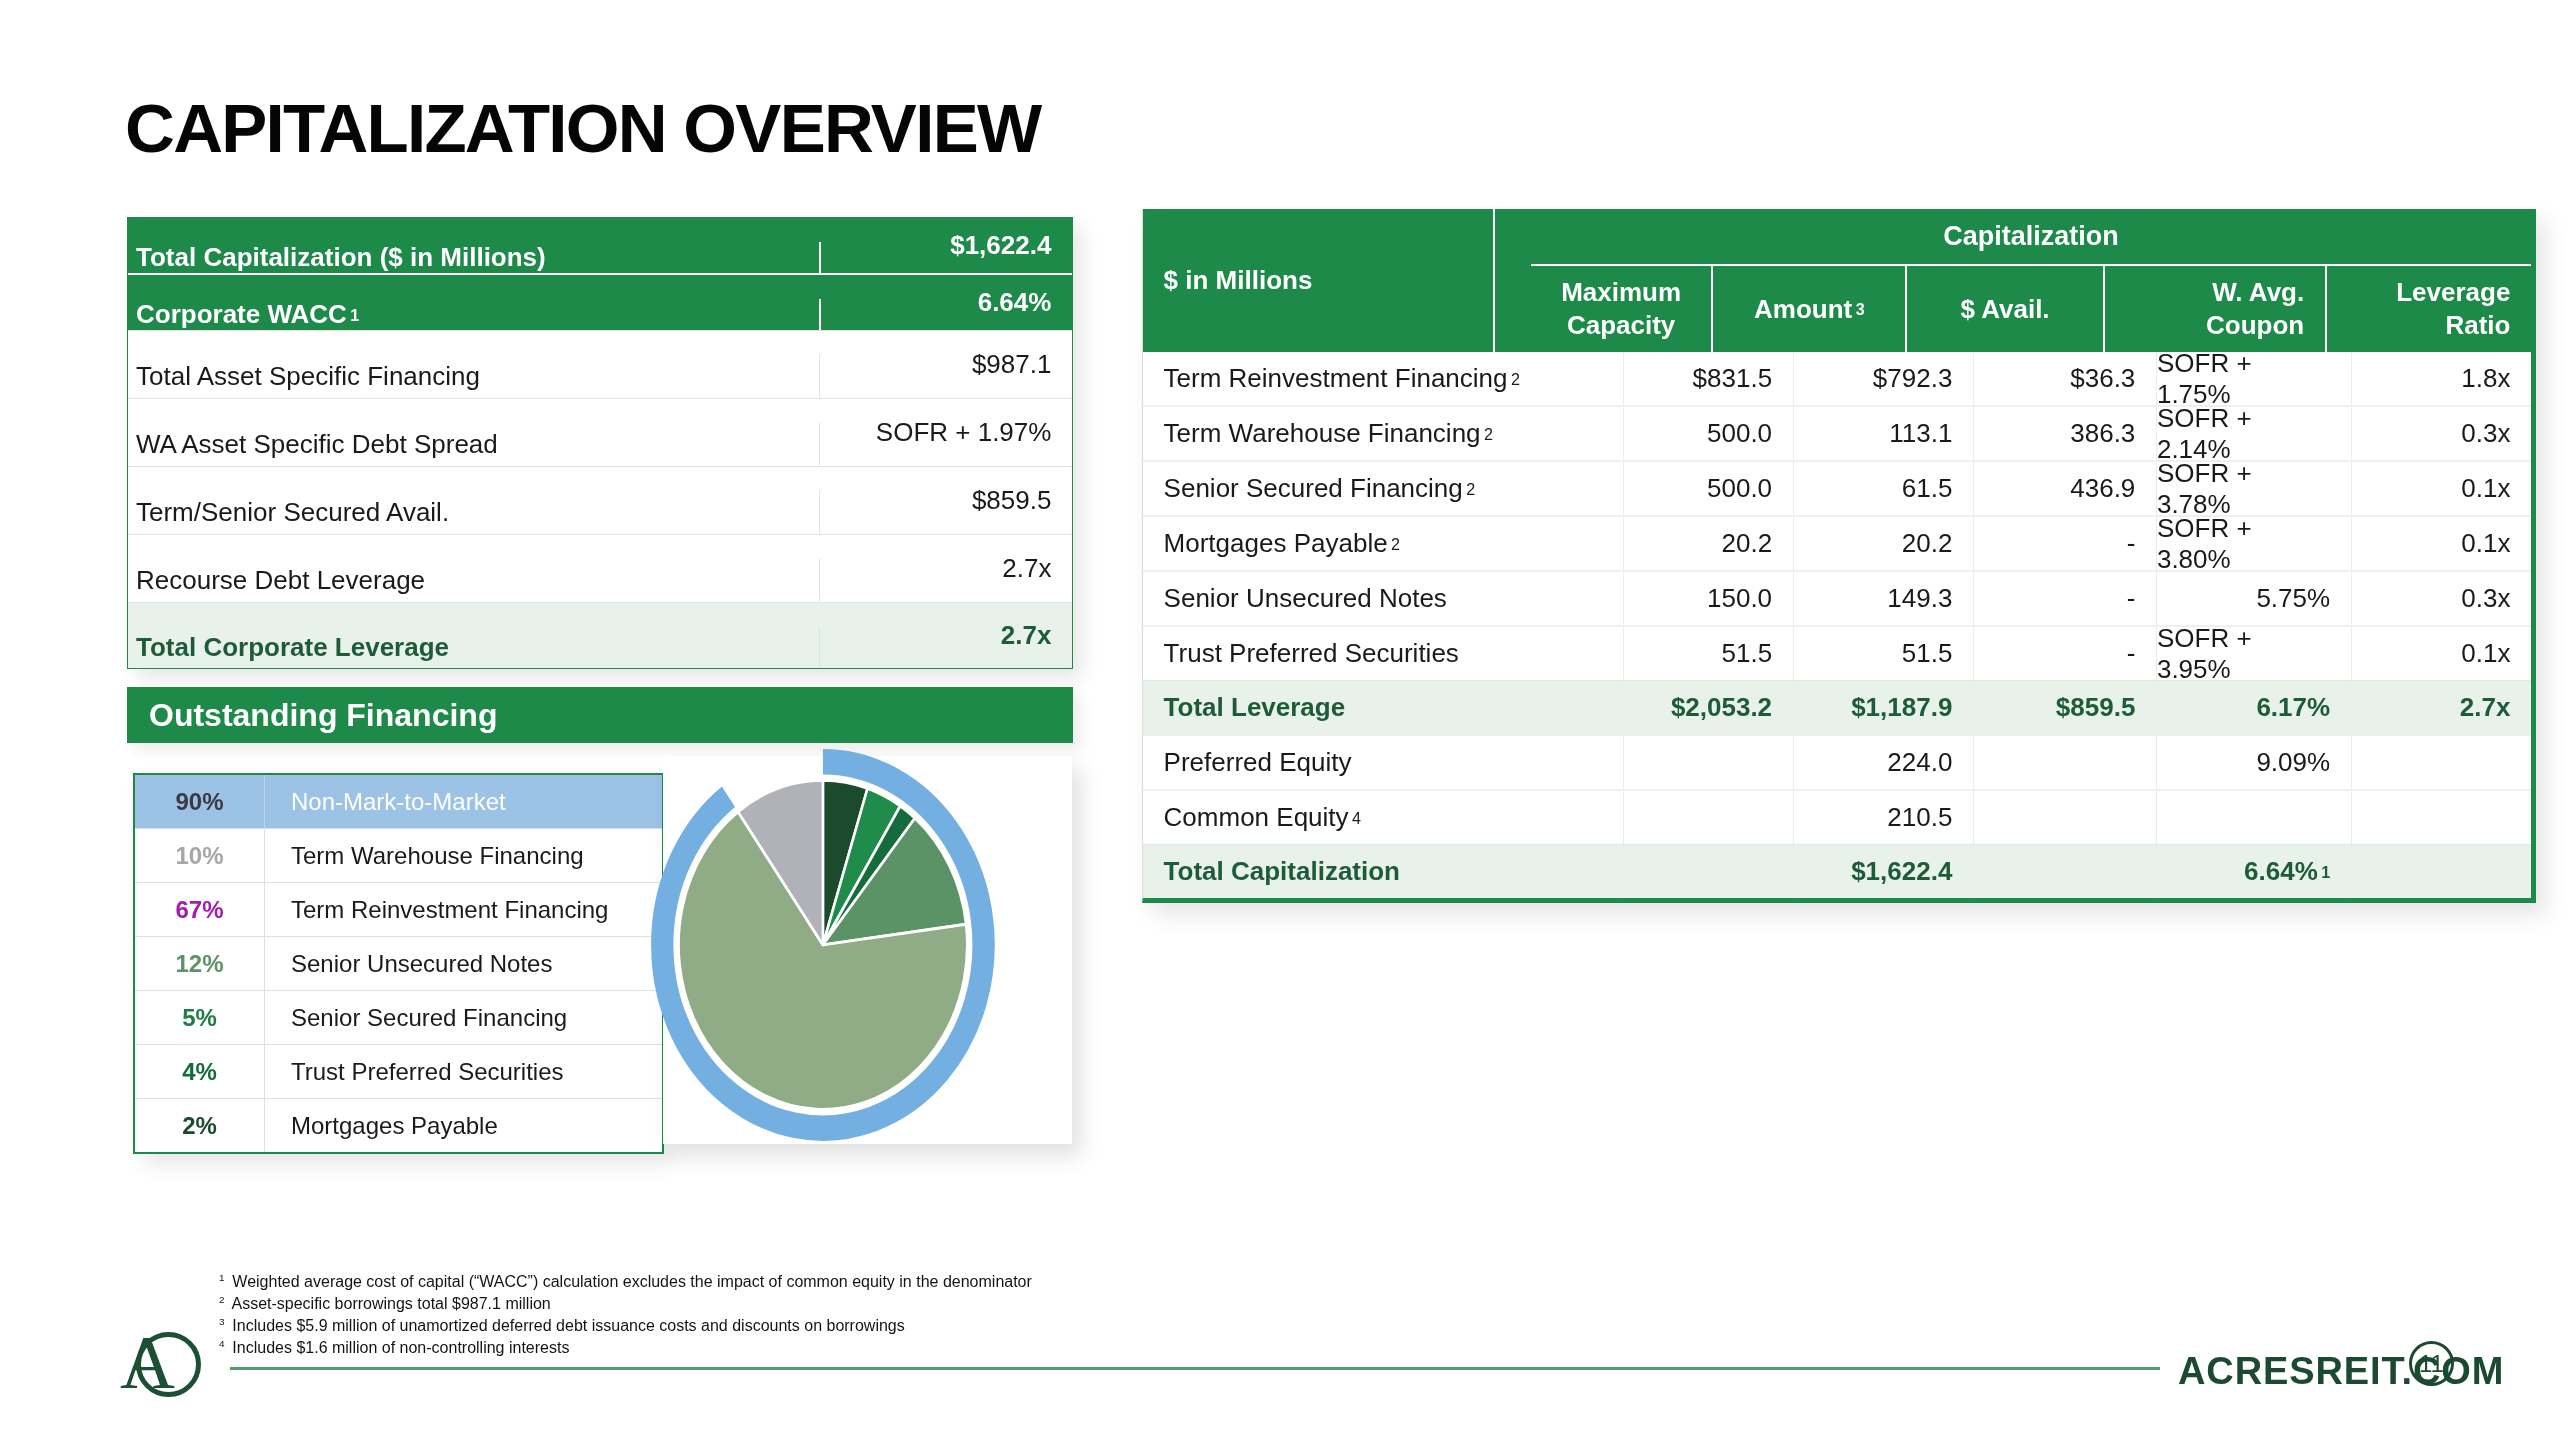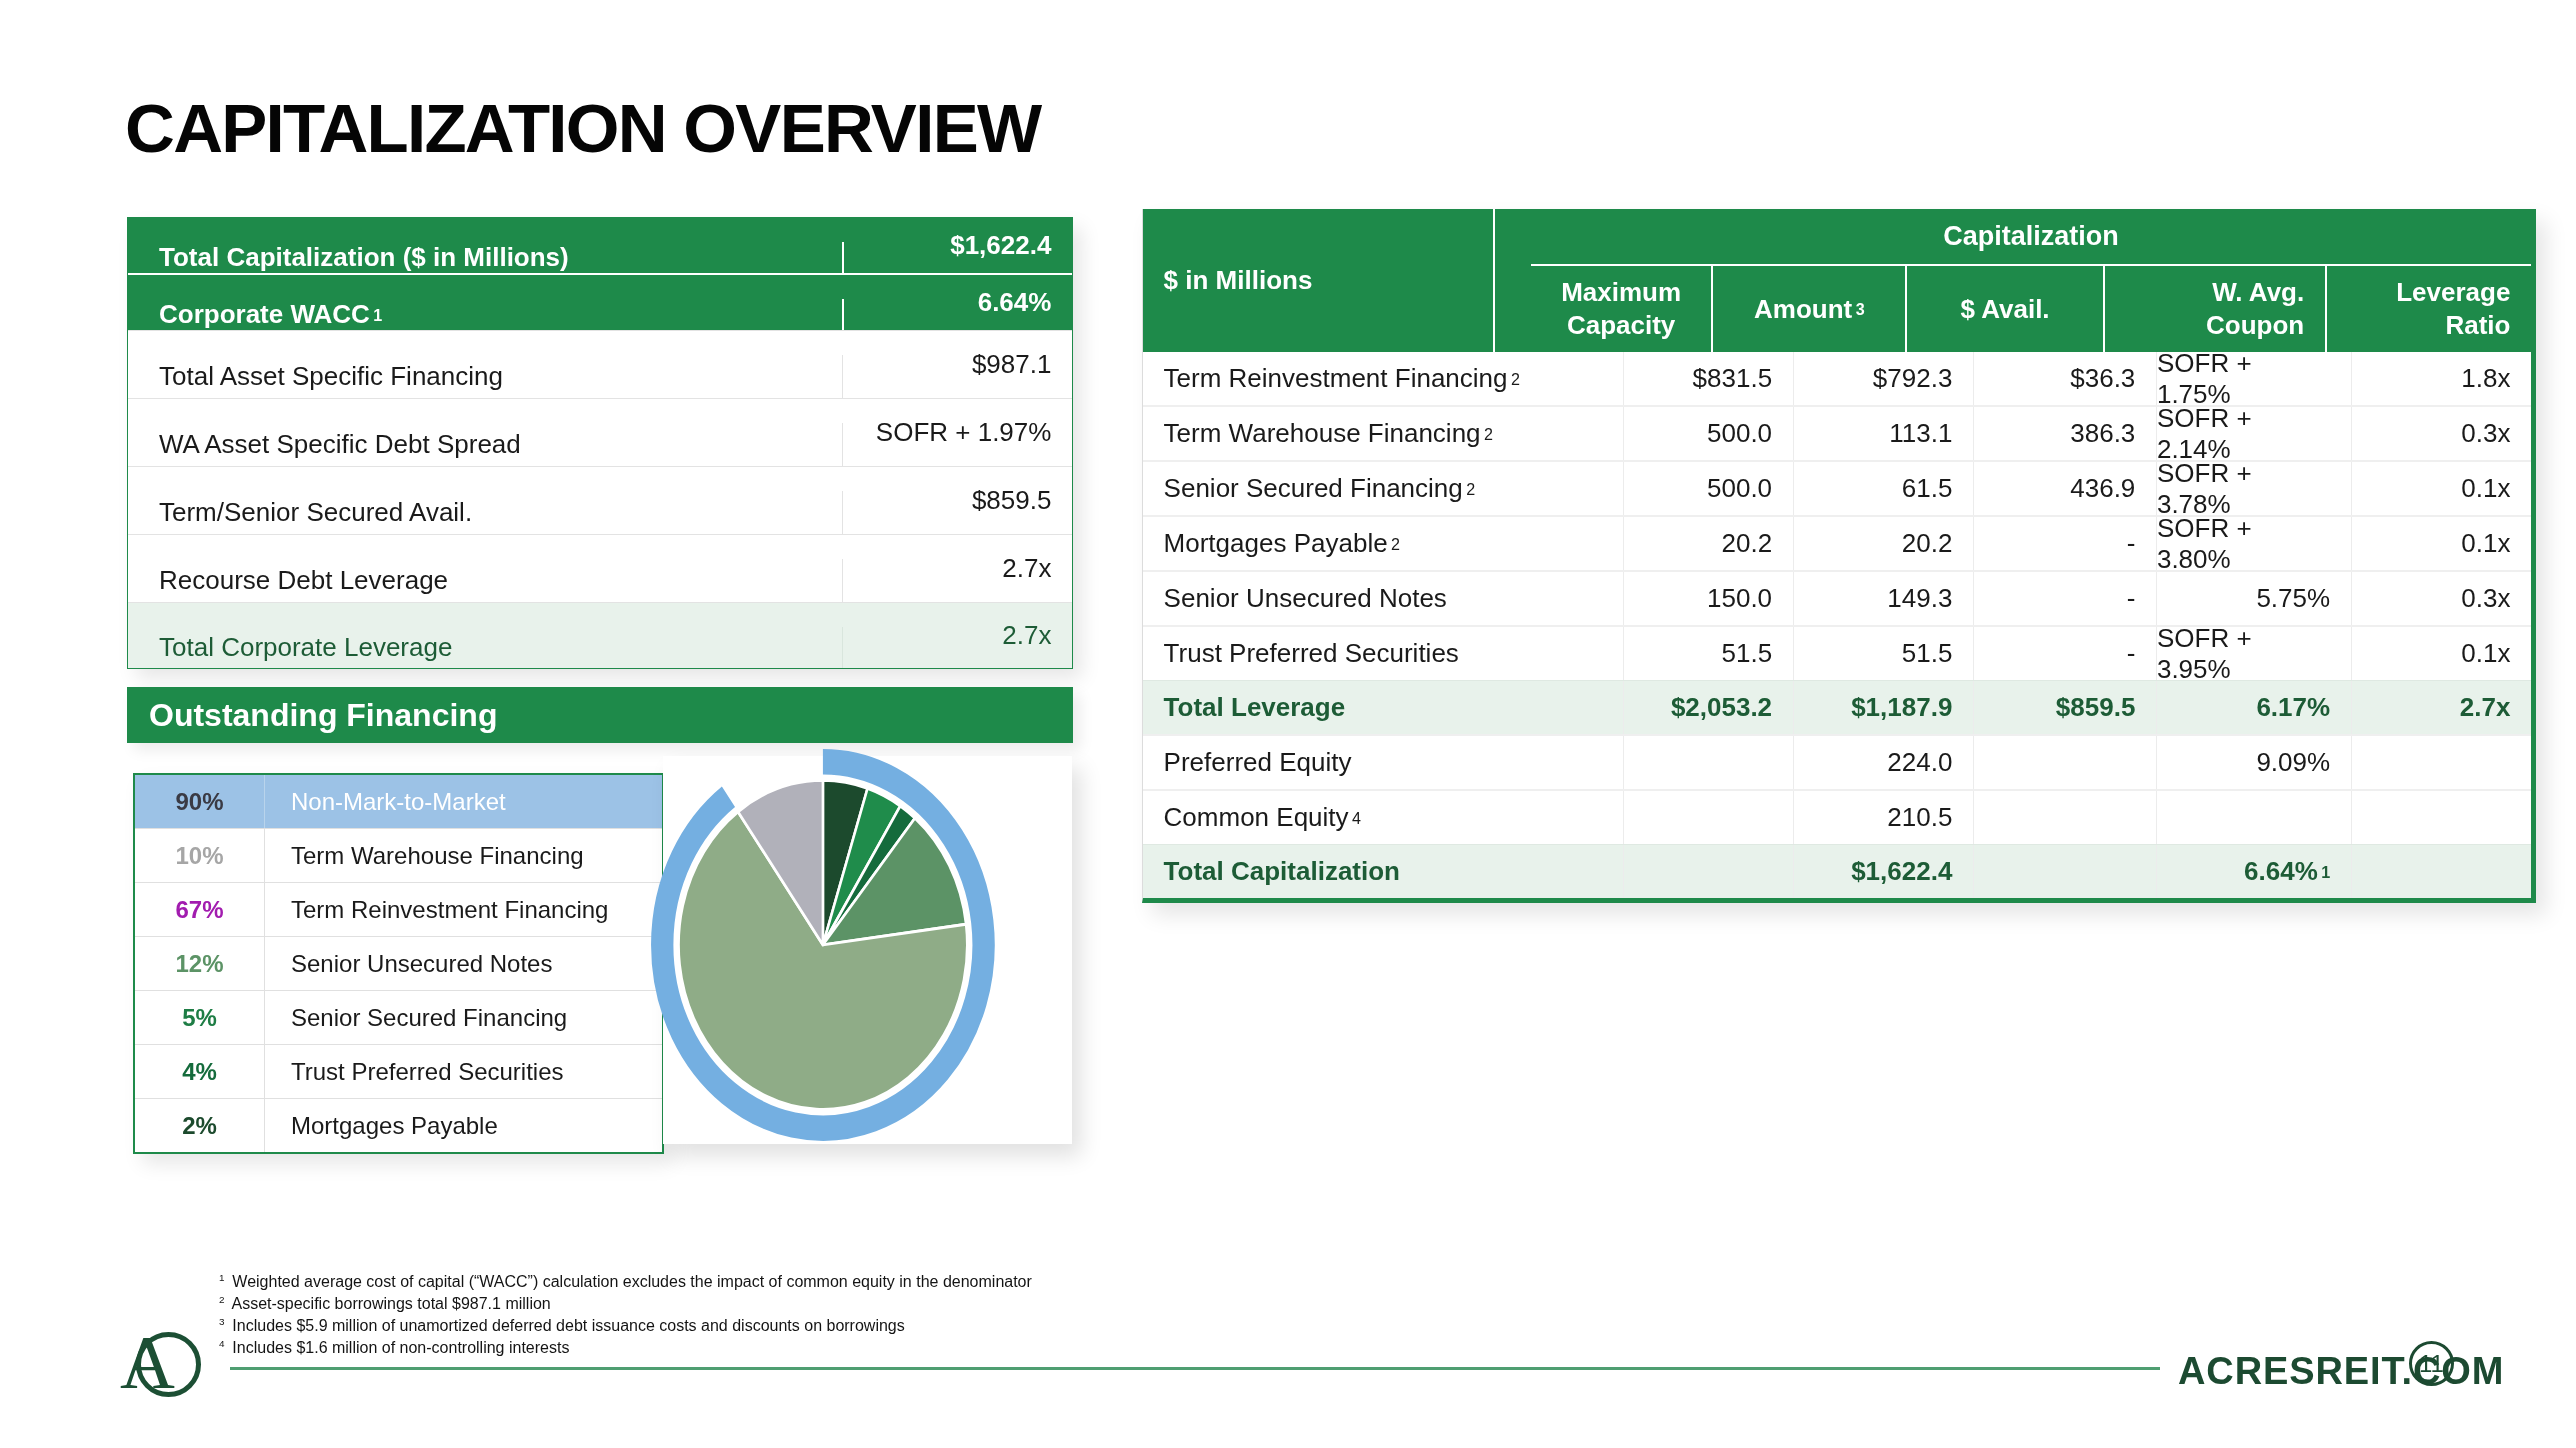--- a/index.html
+++ b/index.html
@@ -9,22 +9,22 @@
 
   
   #page-title{left:125px;top:89px;font-size:69px;font-weight:700;letter-spacing:-1.7px;color:#050505;white-space:nowrap;}
 
   
   #summary-table{left:127px;top:217px;width:946px;border:1.7px solid #1e8a4a;background:#fff;box-shadow:8.6px 10.3px 19px rgba(0,0,0,.10);font-size:26px;}
   .s-row{display:flex;height:67px;border-top:0.9px solid #e3e3e3;background:#fff;}
   .s-row:first-child{border-top:none;}
   .s-row.header{height:55px;background:#1e8a4a;color:#fff;font-weight:700;border-top:none;}
   .s-row.header + .s-row.header{border-top:2.6px solid #fff;}
-  .s-row.total{height:65px;background:#e8f2eb;color:#1d5c36;font-weight:400;}
-  .s-label{width:683px;display:flex;align-items:center;padding-left:31px;border-right:0.9px solid #e3e3e3;margin-top:24px;}
+  .s-row.total{height:65px;background:#e8f2eb;color:#1d5c36;font-weight:700;}
+  .s-label{width:683px;display:flex;align-items:center;padding-left:8px;border-right:0.9px solid #e3e3e3;margin-top:24px;}
   .s-row.header .s-label{border-right:2.6px solid #ffffff;}
   .s-row.total .s-label{border-right:0.9px solid #d9e6dd;}
   .s-value{flex:1;display:flex;align-items:center;justify-content:flex-end;padding-right:20.6px;}
 
   
   #of-header{left:127px;top:687px;width:946px;height:56px;background:#1e8a4a;color:#fff;font-size:32px;font-weight:700;display:flex;align-items:center;padding-left:22px;box-shadow:6.9px 6.9px 13.7px rgba(0,0,0,.08);}
 
   
   #legend{left:133px;top:773px;width:531px;border:2.6px solid #1e8a4a;background:#fff;box-shadow:8.6px 10.3px 19px rgba(0,0,0,.10);font-size:24px;}
   .l-row{display:flex;height:53px;border-top:0.9px solid #e0e0e0;background:#fff;}

